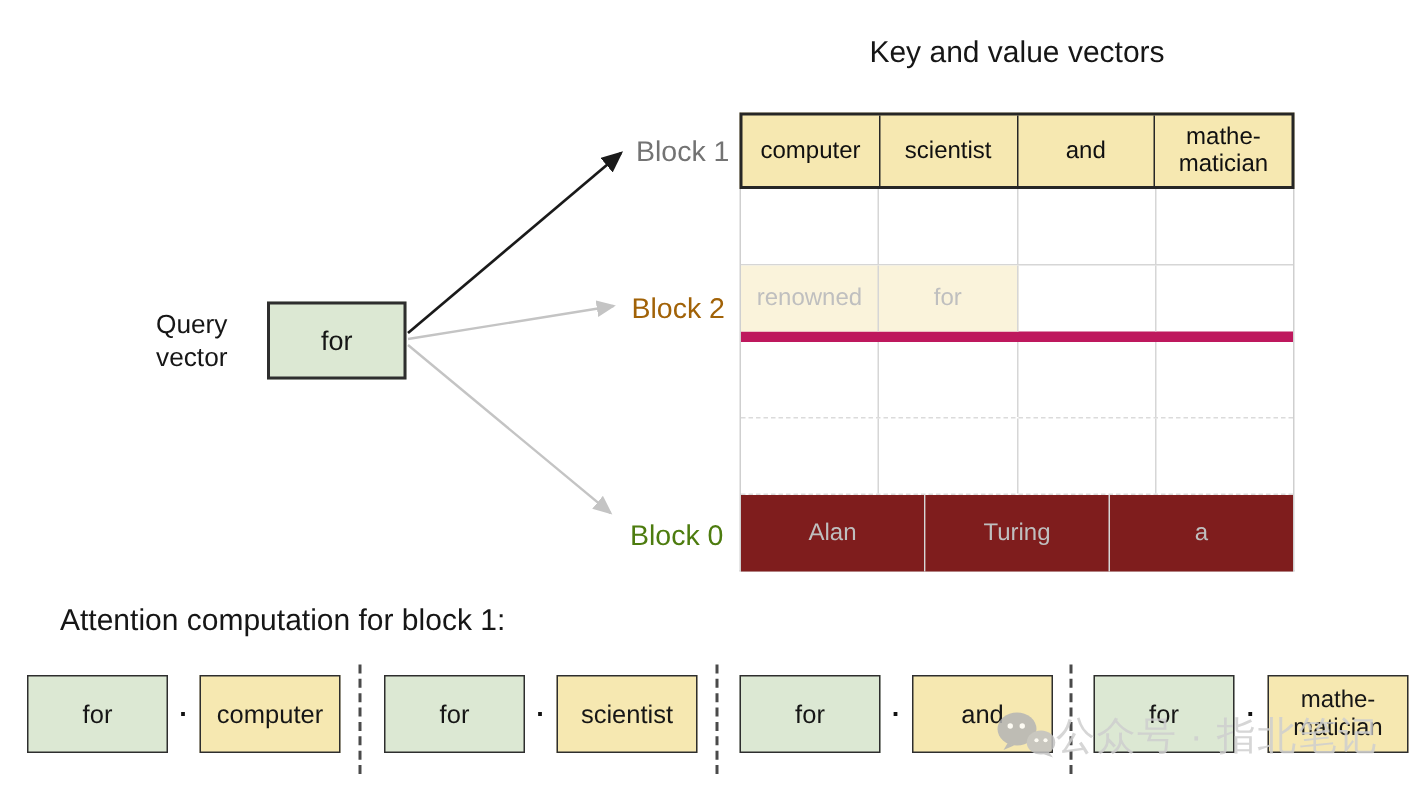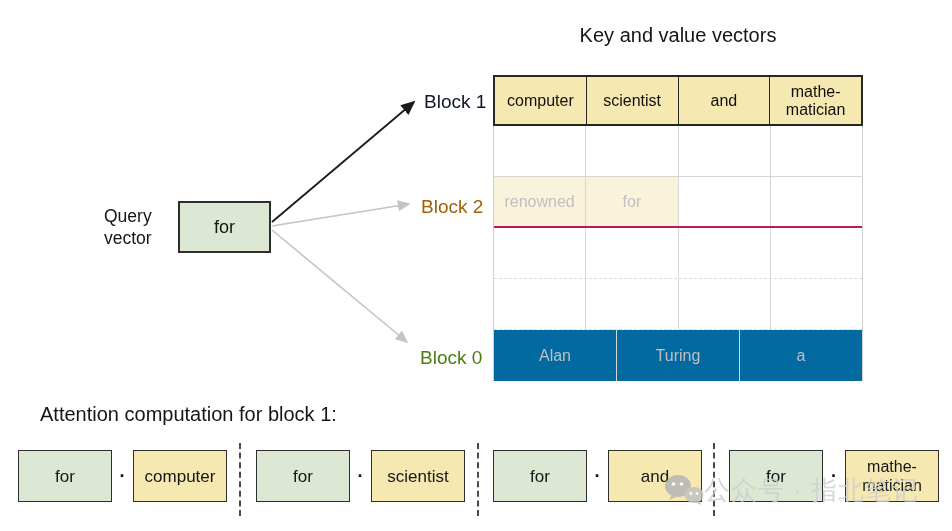--- a/index.html
+++ b/index.html
@@ -7,21 +7,21 @@
   .canvas {
     position:relative; width:952px; height:531px; background:#ffffff;
     font-family:"Liberation Sans","DejaVu Sans",sans-serif; color:#161616; overflow:hidden;
   }
   .abs { position:absolute; }
 
   
   .title   { left:493px; top:24px; width:370px; text-align:center; font-size:20px; }
   .q-label { left:104px; top:205px; font-size:17.5px; line-height:22px; white-space:pre-line; }
   .blk-lbl { font-size:19px; white-space:nowrap; }
-  .blk-1 { left:424px; top:91px;  color:#0f172a; }
+  .blk-1 { left:424px; top:91px;  color:#737373; }
   .blk-2 { left:421px; top:196px; color:#a16207; }
   .blk-0 { left:420px; top:347px; color:#4d7c0f; }
   .att-head { left:20px; top:403px; font-size:20px;margin-left:20px; }
 
   
   .box {
     display:flex; align-items:center; justify-content:center; text-align:center;
     border:2px solid #2E2E2E; font-size:17px; line-height:19px; white-space:pre-line;
   }
   .green  { background:#DCE8D3; }
@@ -39,26 +39,26 @@
          border-left:1px solid #CFCFCF; border-right:1px solid #CFCFCF; border-bottom:1px solid #CFCFCF; }
   .trow { position:absolute; left:0; right:0; height:51px; display:flex; }
   .tcell { flex:1 1 0; display:flex; align-items:center; justify-content:center;
            font-size:16px; line-height:18px; text-align:center; white-space:pre-line; }
   .r0 { top:0; left:-1px; right:-1px; background:#F6E8B1; border:2px solid #262626; }
   .r0 .tcell { border-right:1.5px solid #262626; color:#101010; }
   .r0 .tcell:last-child { border-right:none; }
   .rlight .tcell { border-right:1px solid #D6D6D6; color:#BFBFBF; }
   .rlight .tcell:last-child { border-right:none; }
   .r1 { top:51px;  border-bottom:1px solid #D6D6D6; }
-  .r2 { top:102px; border-bottom:2px solid #be185d; }
+  .r2 { top:102px; border-bottom:7px solid #be185d; }
   .r3 { top:153px; border-bottom:1px dashed #DBDBDB; }
   .r4 { top:204px; border-bottom:1px dashed #DBDBDB; }
   .r5 { top:255px; }
   .c-fy { background:#FAF3DB; }
-  .r5 .tcell { background:#0369a1; }
+  .r5 .tcell { background:#7f1d1d; }
 
   
   .arrows { left:0; top:0; width:952px; height:531px; pointer-events:none; }
 
   
   .wm-cn   { left:704px; top:473px; font-size:26px; letter-spacing:1px; color:#CFCFCF; opacity:.85; z-index:60; white-space:nowrap; }
   .wm-csdn { left:760px; top:506px; font-size:17px; color:#BDBDBD; z-index:60; white-space:nowrap; }
   .wm-icon { left:663px; top:474px; width:42px; height:34px; z-index:60; opacity:.85; }
 </style>
 </head>

